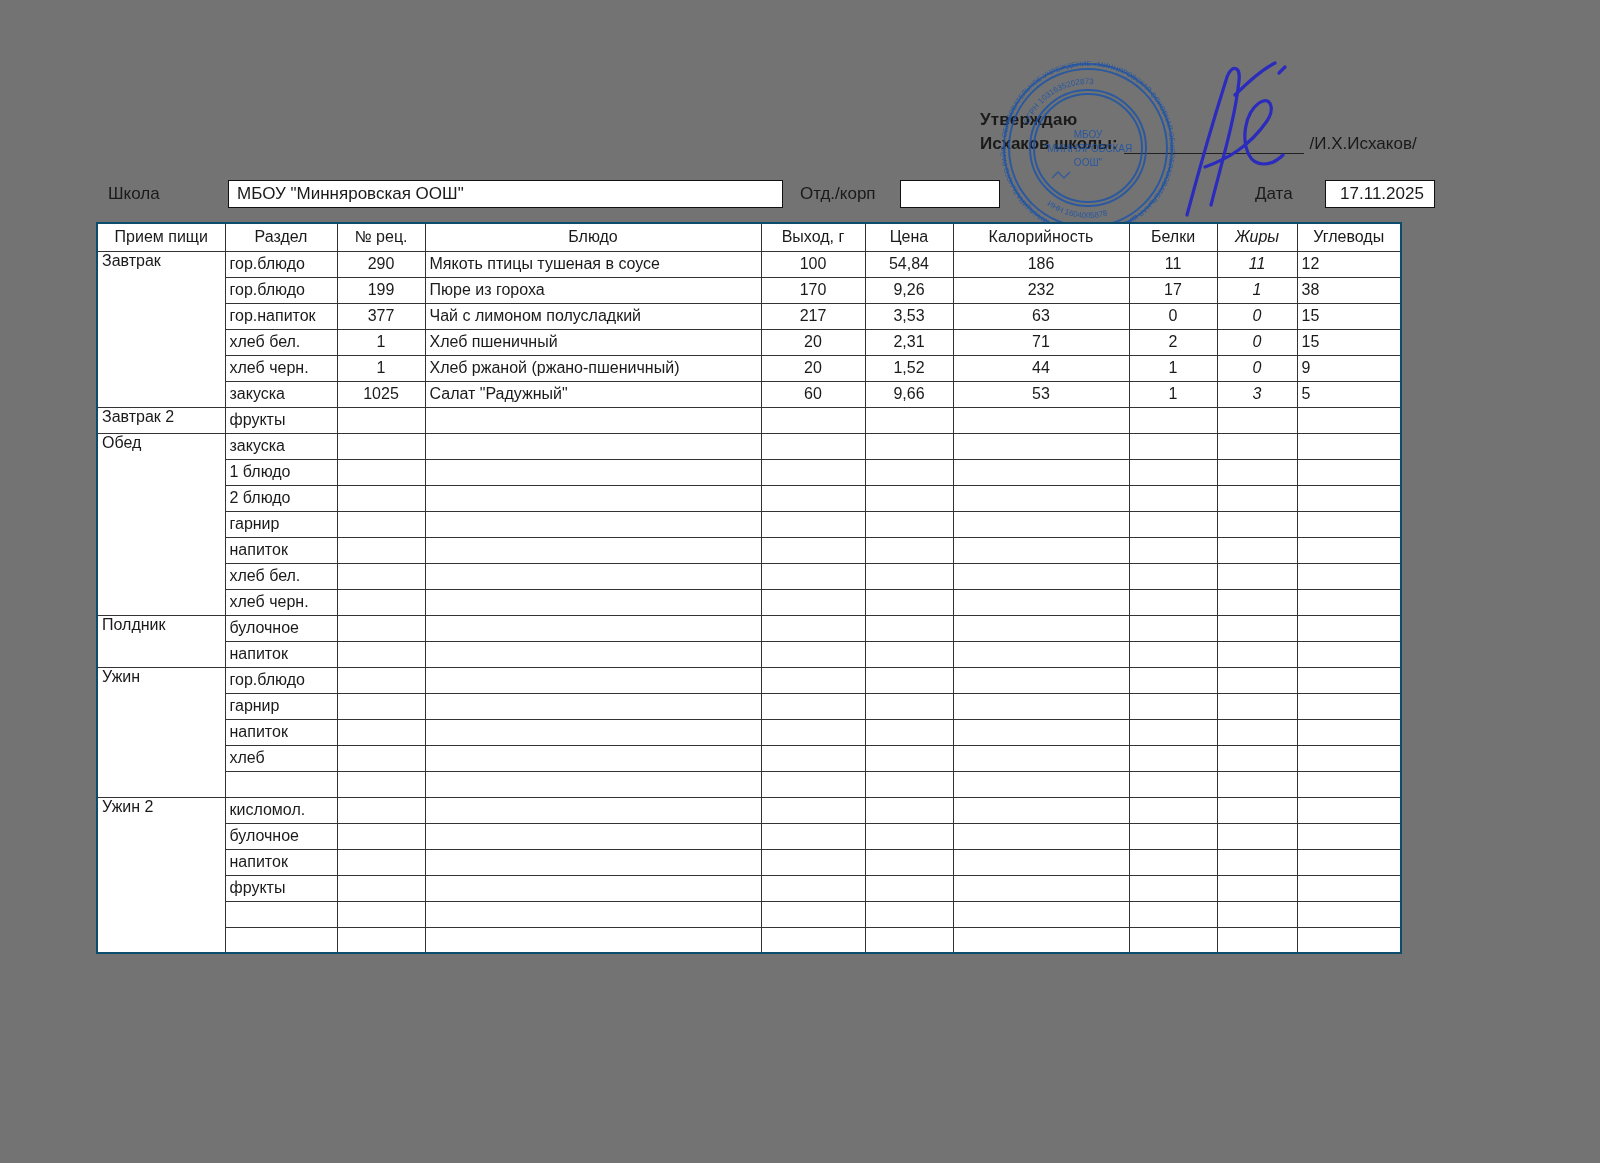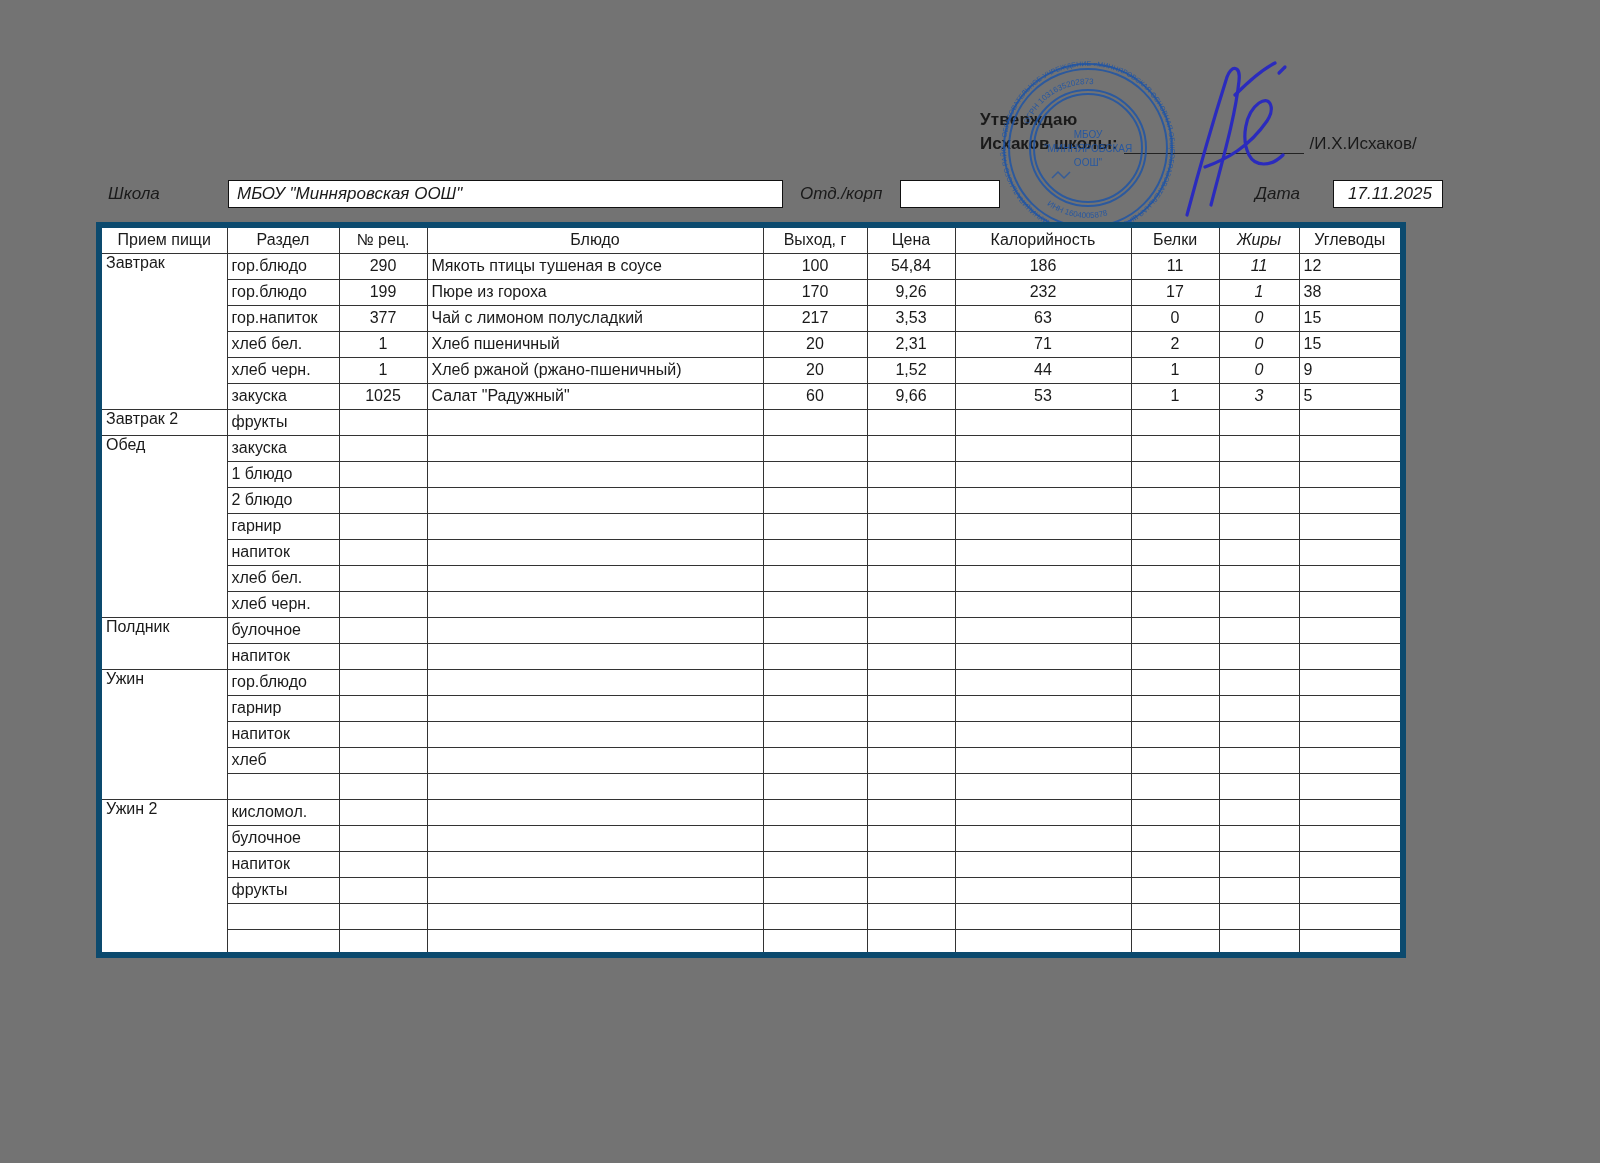--- a/index.html
+++ b/index.html
@@ -73,21 +73,20 @@
   }
 
   
   .hdr {
     position: absolute;
     left: 100px;
     top: 180px;
     width: 1410px;
     height: 30px;
     font-size: 17px;
-    font-style: italic;
   }
   .hdr-label {
     position: absolute;
     top: 4px;
     white-space: nowrap;
   }
   .hdr-box {
     position: absolute;
     top: 0;
     height: 28px;
@@ -97,21 +96,21 @@
     display: flex;
     align-items: center;
     padding-left: 8px;
     font-size: 17px;
   }
   #lbl-school { left: 8px; }
   #box-school { left: 128px; width: 555px; }
   #lbl-dept { left: 700px; }
   #box-dept { left: 800px; width: 100px; }
   #lbl-date { left: 1155px; }
-  #box-date { left: 1225px; width: 110px; justify-content: center; padding-left: 4px; margin-left: 8px; }
+  #box-date { left: 1225px; width: 110px; justify-content: center; padding-left: 4px; }
 
   
   table.menu {
     position: absolute;
     left: 96px;
     top: 222px;
     border-collapse: collapse;
     font-size: 16px;
     background: #fff;
   }
@@ -140,21 +139,21 @@
   .c-prot  { width: 88px;  text-align: center; }
   .c-fat   { width: 80px;  text-align: center; font-style: italic; }
   .c-carb  { width: 104px; text-align: left; }
 
   td.meal-cell {
     vertical-align: top;
     padding-top: 2px;
   }
   .group-top > td { border-top: 2px solid #111; }
   .tbl-bottom > td { border-bottom: 2px solid #111; }
-  table.menu { border: 6px solid #0c4a6e; }
+  table.menu { border: 2px solid #0c4a6e; }
   .hdr-row th { border-bottom: 2px solid #111; }
 
   .left-pad { padding-left: 6px; margin-top: 16px; }
 </style>
 </head>
 <body>
 
 <div class="page">
 
   <div class="approve-block">

